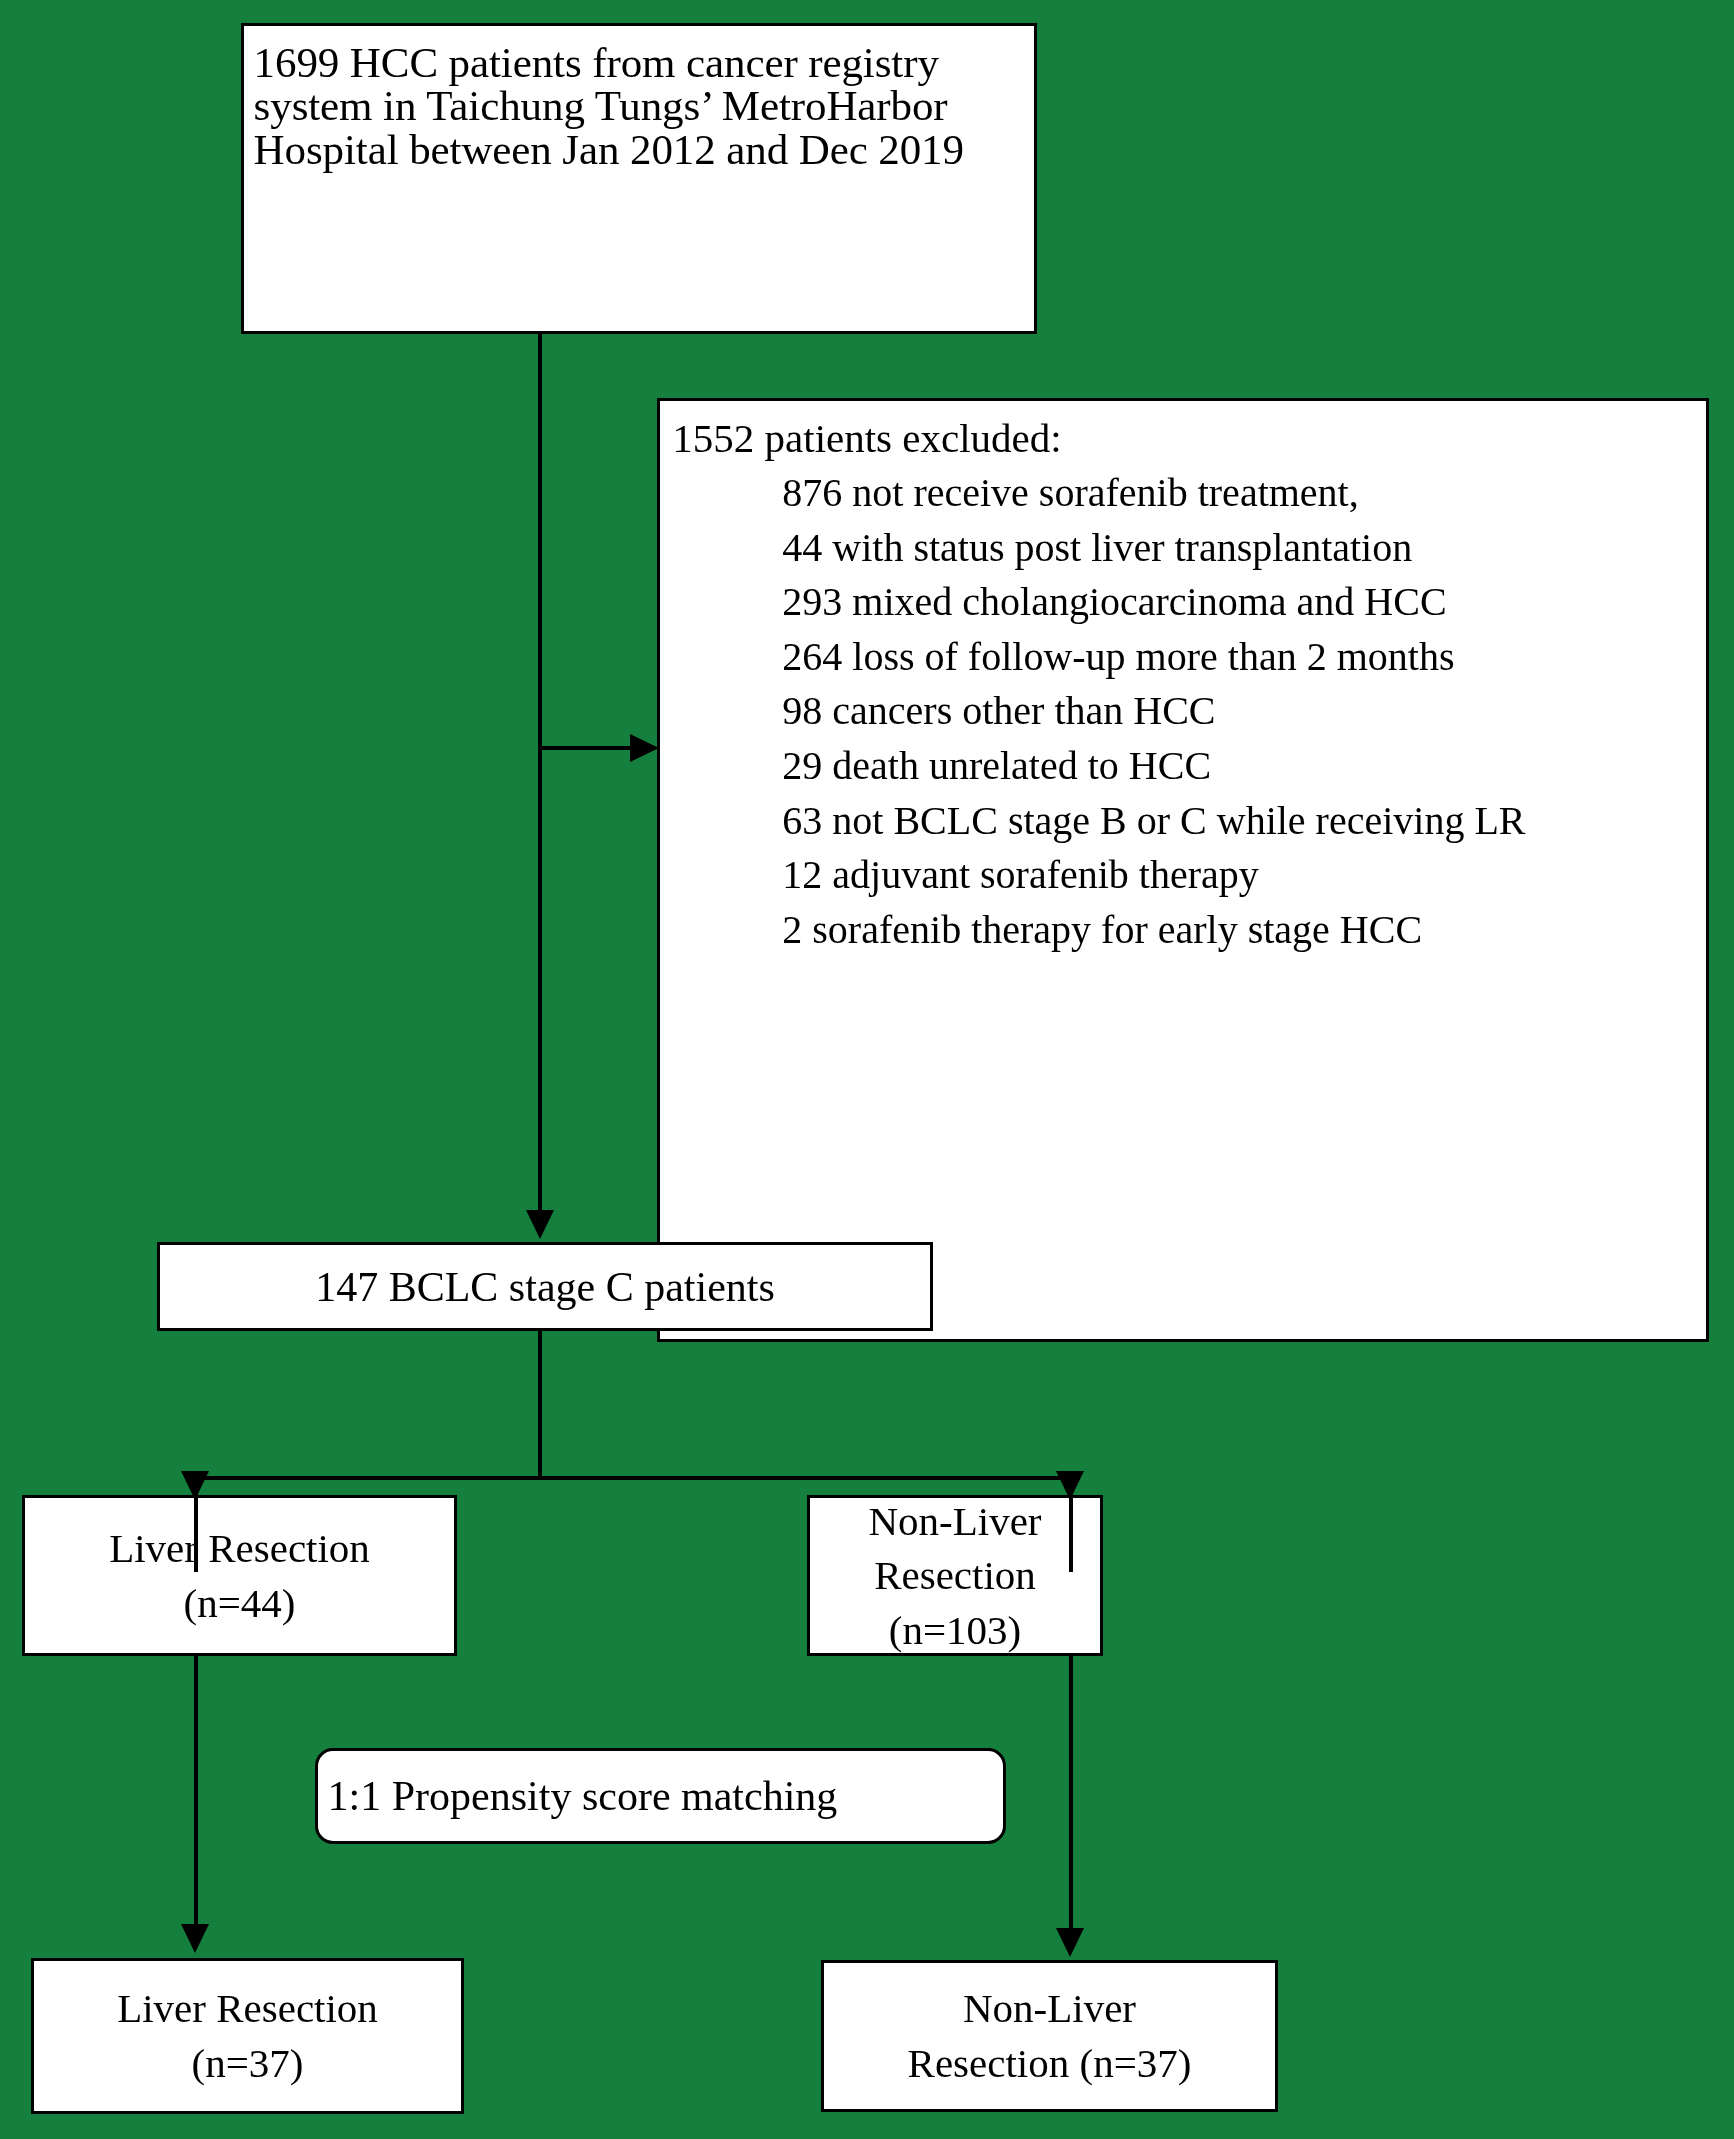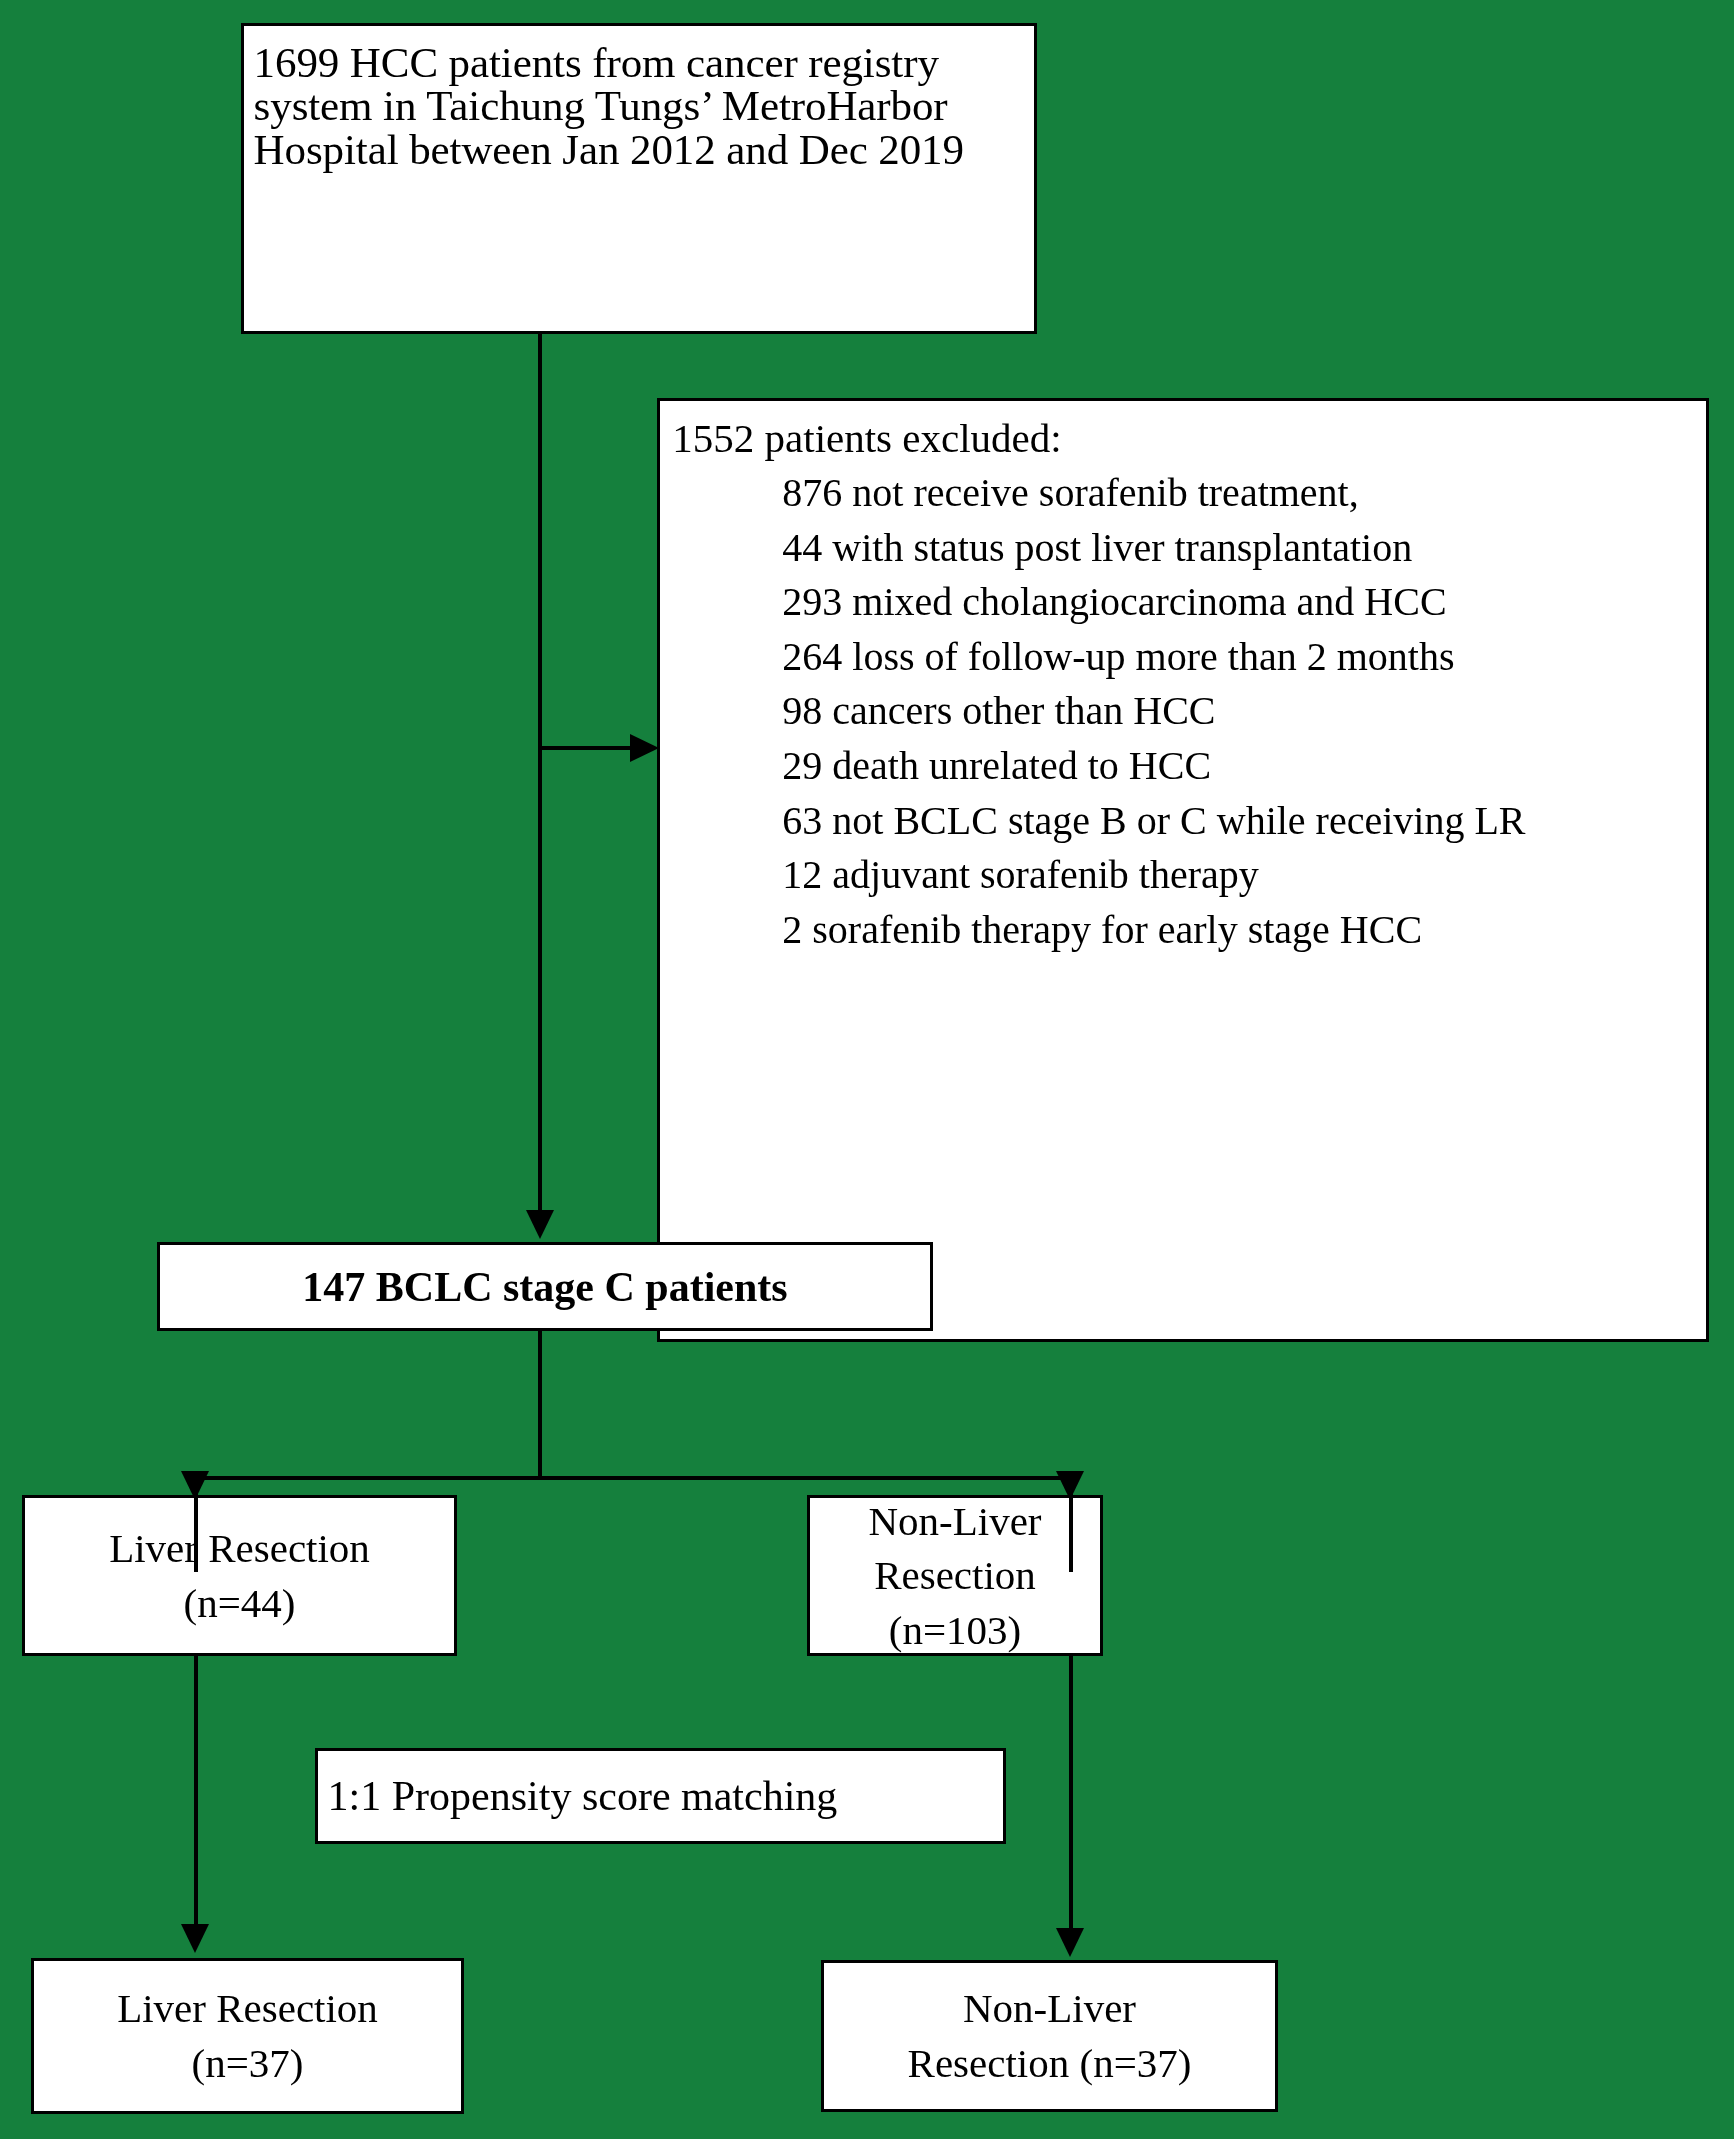--- a/index.html
+++ b/index.html
@@ -73,21 +73,20 @@
   
   #box-cohort {
     left: 157px;
     top: 1242px;
     width: 776px;
     height: 89px;
     padding: 0;
     display: flex;
     align-items: center;
     justify-content: center;
-    font-weight: bold;
   }
   #box-cohort .txt {
     font-size: 42px;
     line-height: 1;
     text-align: center;
   }
 
   
   #box-lr-pre {
     left: 22px;
@@ -116,20 +115,21 @@
   
   #box-psm {
     left: 315px;
     top: 1748px;
     width: 691px;
     height: 96px;
     display: flex;
     align-items: center;
     justify-content: flex-start;
     padding-left: 9.6px;
+    border-radius: 18px;
   }
   #box-psm .txt {
     font-size: 42px;
     line-height: 1;
   }
 
   
   #box-lr-post {
     left: 31px;
     top: 1958px;

